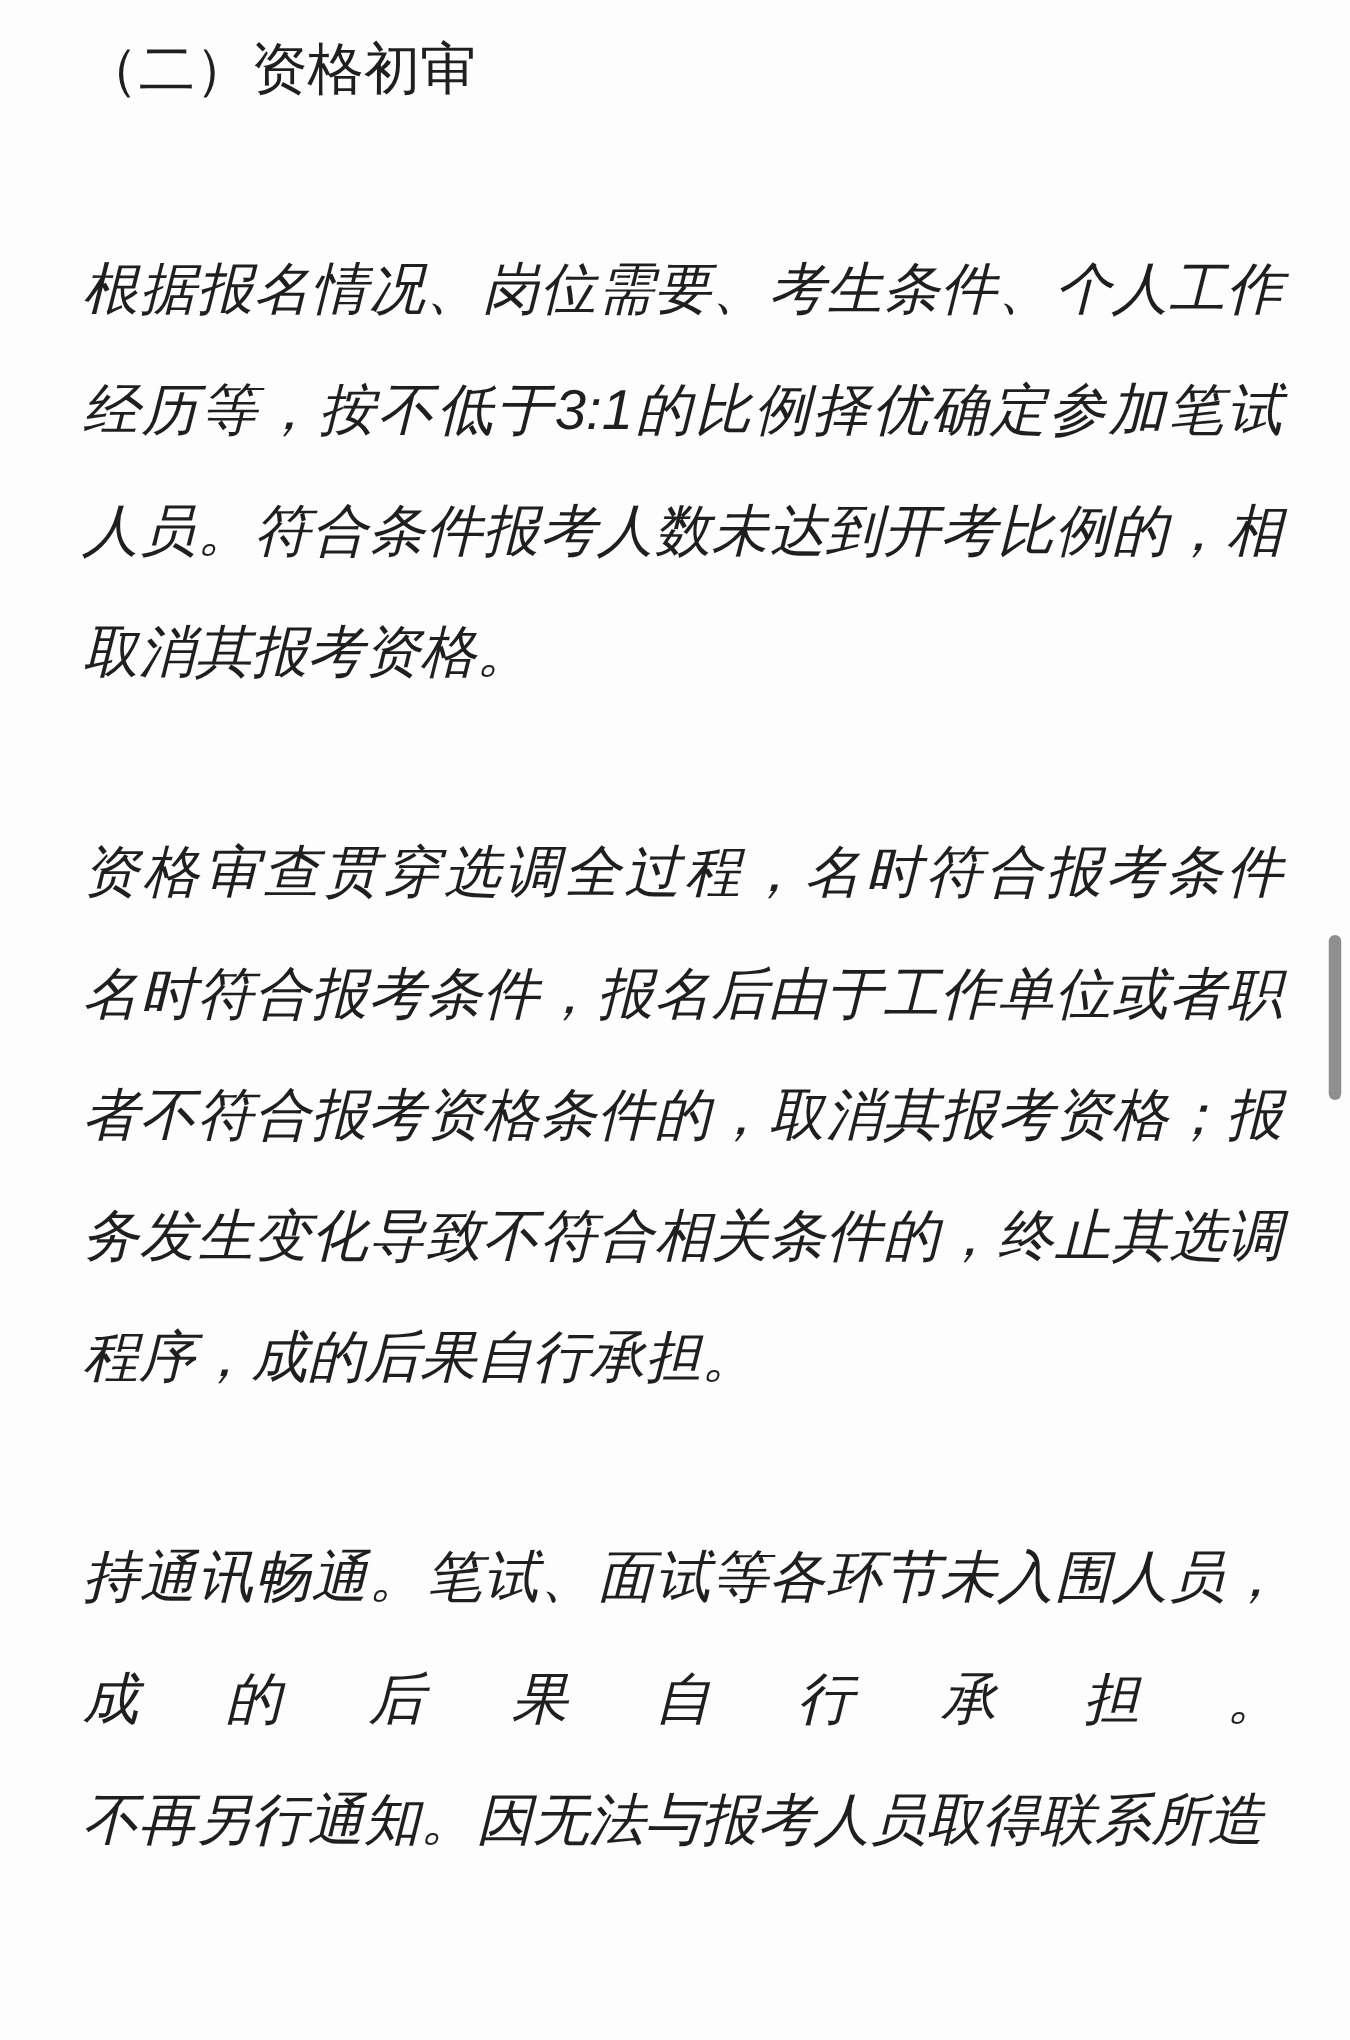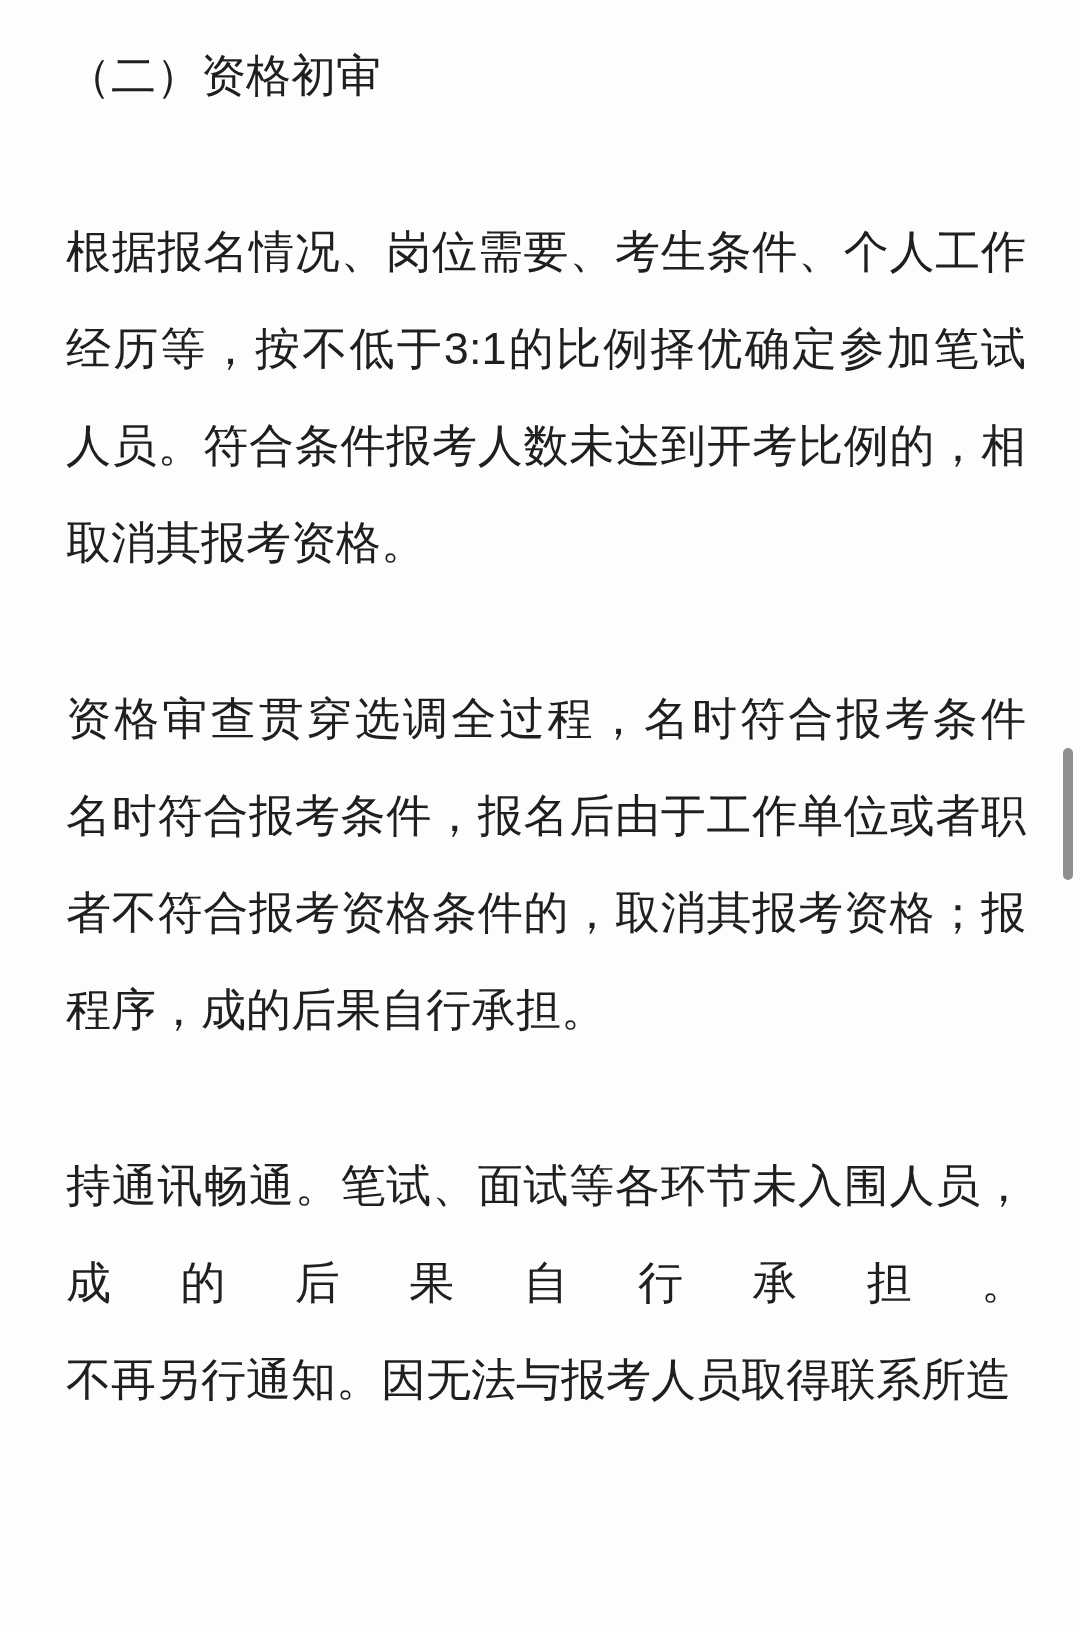--- a/index.html
+++ b/index.html
@@ -10,32 +10,33 @@
     position: relative;
     width: 1080px;
     height: 1632px;
     background: var(--bg, #fdfdfd);
     overflow: hidden;
     font-family: "Liberation Sans", sans-serif;
   }
   .doc {
     position: absolute;
     left: 66px;
-    top: 27px;
+    top: 6px;
     width: 960px;
     color: var(--fg, #1f1f1f);
     font-size: 45px;
   }
   .heading {
     line-height: 97px;
     white-space: nowrap;
     text-align: left;
   }
   .para {
     margin-top: 79px;
+    font-style: italic;
   }
   .line {
     line-height: 97px;
     text-align: justify;
     text-align-last: justify;
     text-justify: inter-character;
   }
   .para .line:last-child {
     text-align-last: left;
   }
@@ -59,20 +60,21 @@
   <div class="para">
         <div class="line">根据报名情况、岗位需要、考生条件、个人工作</div>
         <div class="line">经历等，按不低于3:1的比例择优确定参加笔试</div>
         <div class="line">人员。符合条件报考人数未达到开考比例的，相</div>
         <div class="line">取消其报考资格。</div>
       </div>
       <div class="para">
         <div class="line">资格审查贯穿选调全过程，名时符合报考条件</div>
         <div class="line">名时符合报考条件，报名后由于工作单位或者职</div>
         <div class="line">者不符合报考资格条件的，取消其报考资格；报</div>
+        <div class="line">务发生变化导致不符合相关条件的，终止其选调</div>
         <div class="line">程序，成的后果自行承担。</div>
       </div>
       <div class="para">
         <div class="line">持通讯畅通。笔试、面试等各环节未入围人员，</div>
         <div class="line">成的后果自行承担。</div>
         <div class="line">不再另行通知。因无法与报考人员取得联系所造</div>
       </div>
     </div>
   <div class="scrollbar-thumb"></div>
 </div>

